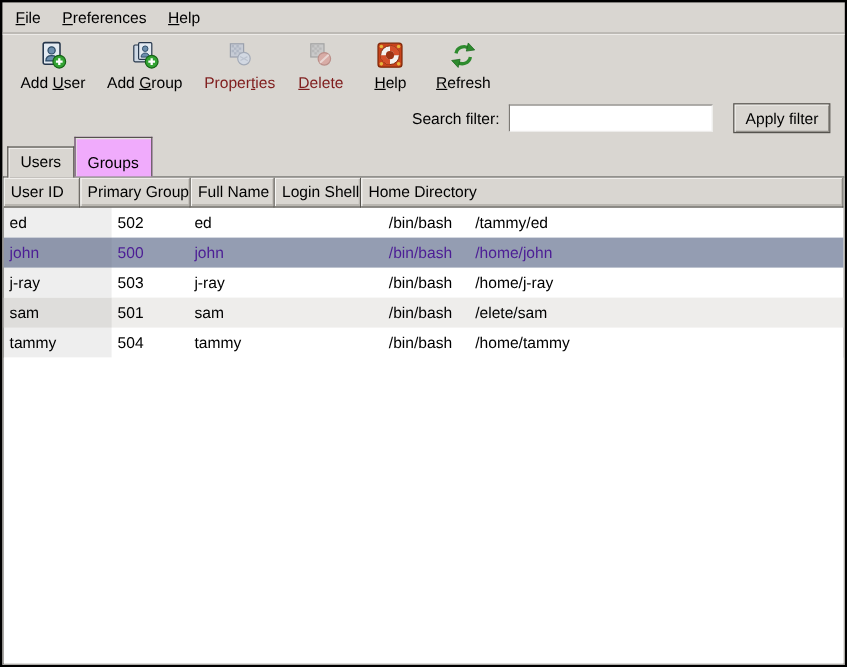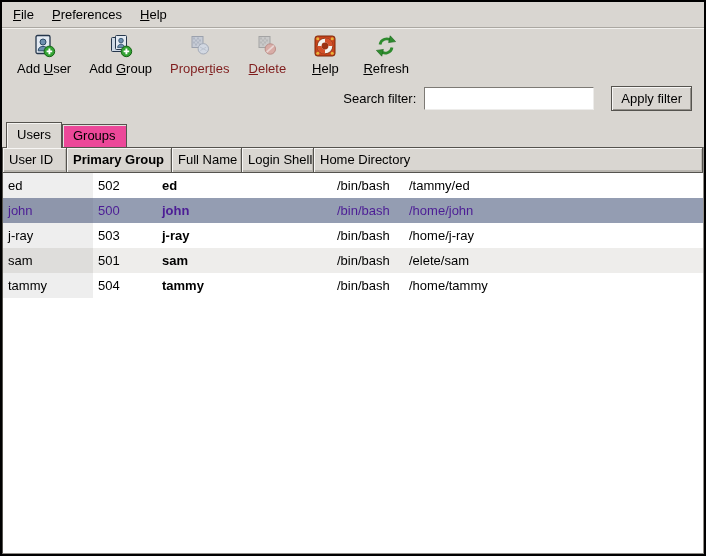--- a/index.html
+++ b/index.html
@@ -75,22 +75,22 @@
     padding: 4px 10px 5px 10px;
     border: 1px solid #55534e; border-bottom: none;
     position: relative;
   }
   .tab.active {
     background: #d9d6d1; z-index: 2;
     box-shadow: inset 1px 1px 0 #f5f4f1;
     margin-bottom: -1px; padding-bottom: 6px;
   }
   .tab.inactive {
-    background: #ec4899; z-index: 1;
-    padding-top: 3px; padding-bottom: 4px;
+    background: #f0abfc; z-index: 1;
+    padding-top: 13px; padding-bottom: 4px;
     box-shadow: inset 1px 1px 0 #e3e1dd;
   }
 
   
   .tablewrap {
     flex: 1; margin: 0; display: flex; flex-direction: column;
     border-top: 1px solid #55534e;
     border-left: 1px solid #55534e;
     border-right: 1px solid #8f8c87;
     border-bottom: 1px solid #8f8c87;
@@ -103,21 +103,21 @@
     border-bottom: 1px solid #55534e;
     box-shadow: inset 1px 1px 0 #f7f6f4, inset -1px -2px 0 #b9b6b0;
     display: flex; align-items: center;
     padding: 0 6px 1px 6px;
     white-space: nowrap; overflow: hidden;
   }
   .th.focused { outline: 1px dotted #4a4843; outline-offset: -3px; }
   .th .sort-arrow { margin-left: auto; font-size: 10px; color:#2c2b29; padding-left: 6px; }
   .c0 { width: 90px; flex: none; }
   .c1 { width: 64px; flex: none; }
-  .c2 { width: 105px; flex: none; font-weight: bold; }
+  .c2 { width: 92px; flex: none; }
   .c3 { width: 70px; flex: none; }
   .c4 { width: 72px; flex: none; }
   .c5 { flex: 1; }
 
   .tbody { flex: 1; display: flex; flex-direction: column; }
   .trow { display: flex; height: 25px; flex: none; }
   .trow:nth-child(even) { background: #eeedeb; }
   .td {
     display: flex; align-items: center;
     padding: 0 4px 1px 5px;

